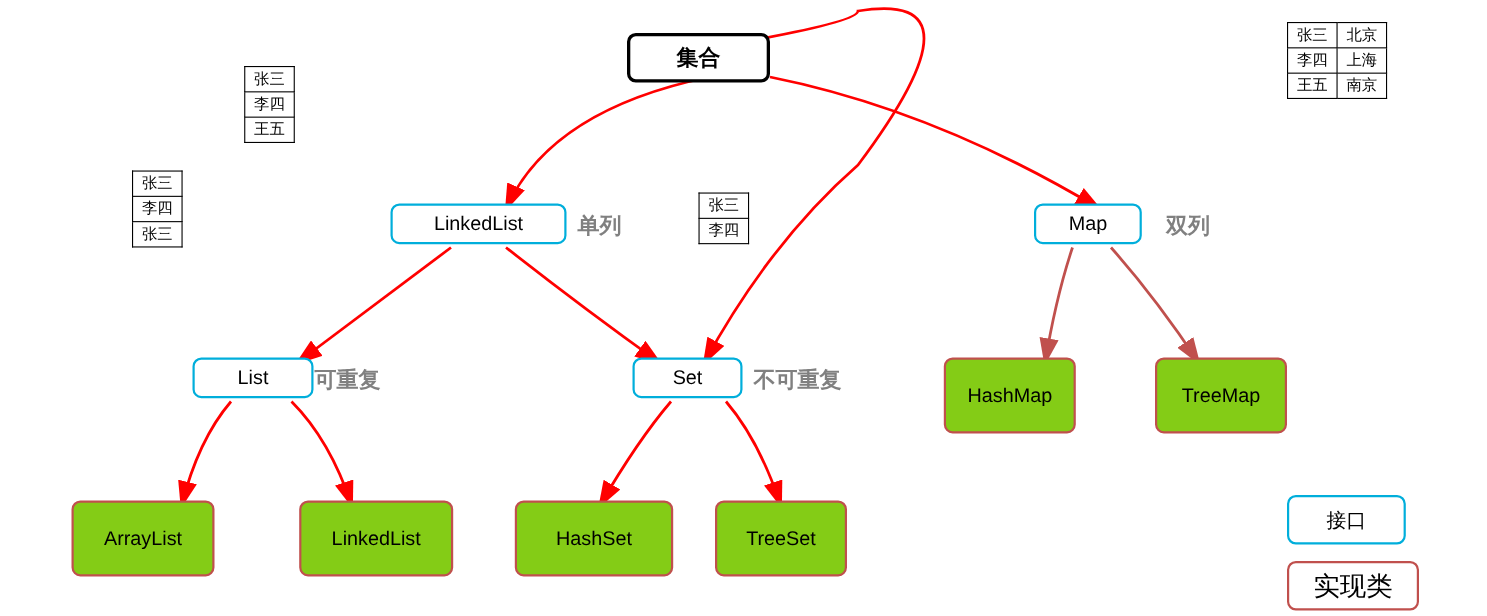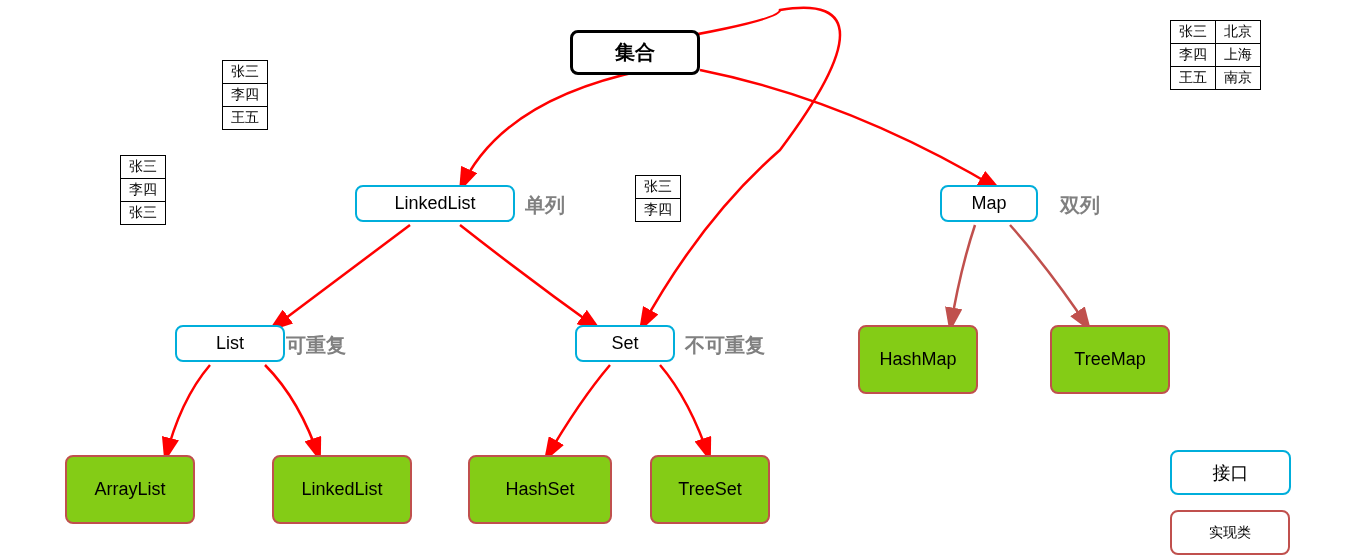--- a/index.html
+++ b/index.html
@@ -249,21 +249,21 @@
     <tbody id="table-set-body">
         <tr>
           <td>张三</td>
         </tr>
         <tr>
           <td>李四</td>
         </tr>
       </tbody>
   </table>
 
-  <div class="legend-box legend-interface" style="left: 1170px; top: 450px; width: 121px; height: 45px;">
+  <div class="legend-box legend-interface" style="left: 1170px; top: 450px; width: 108px; height: 45px;">
     <span style="font-size:18px;">接口</span>
   </div>
 
   <div class="legend-box legend-impl" style="left: 1170px; top: 510px; width: 120px; height: 45px;">
-    <span style="font-size:14px;">实现类</span>
+    <span style="font-size:24px;">实现类</span>
   </div>
 
 </div>
 
 </body></html>

